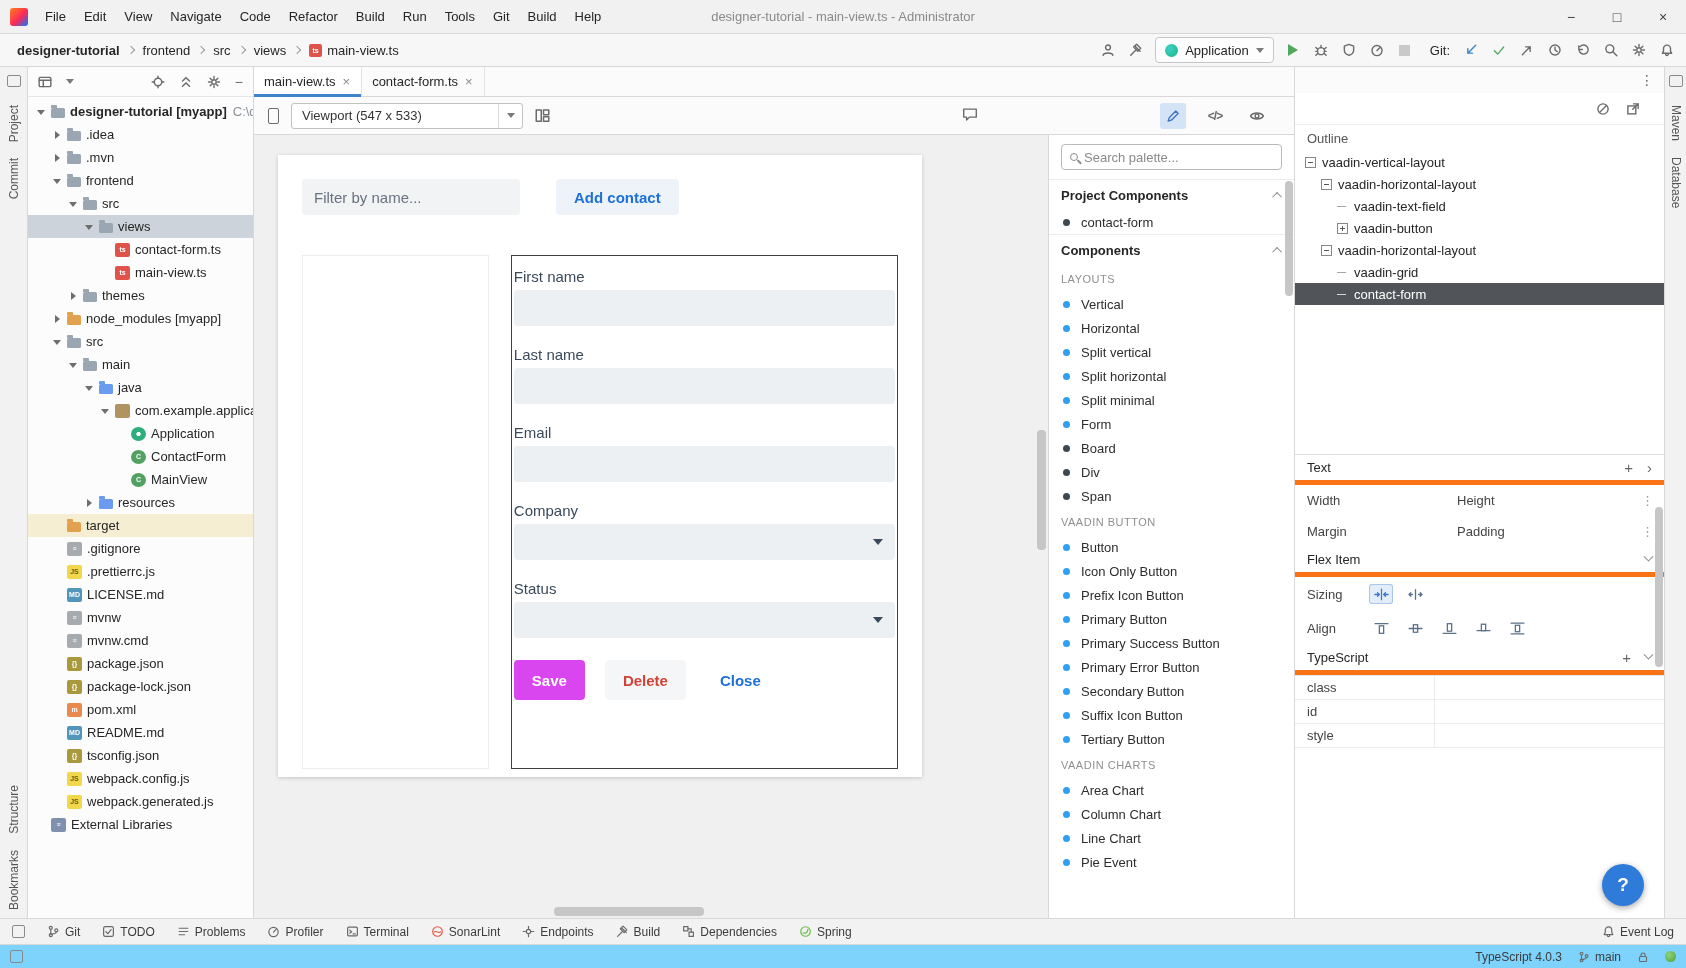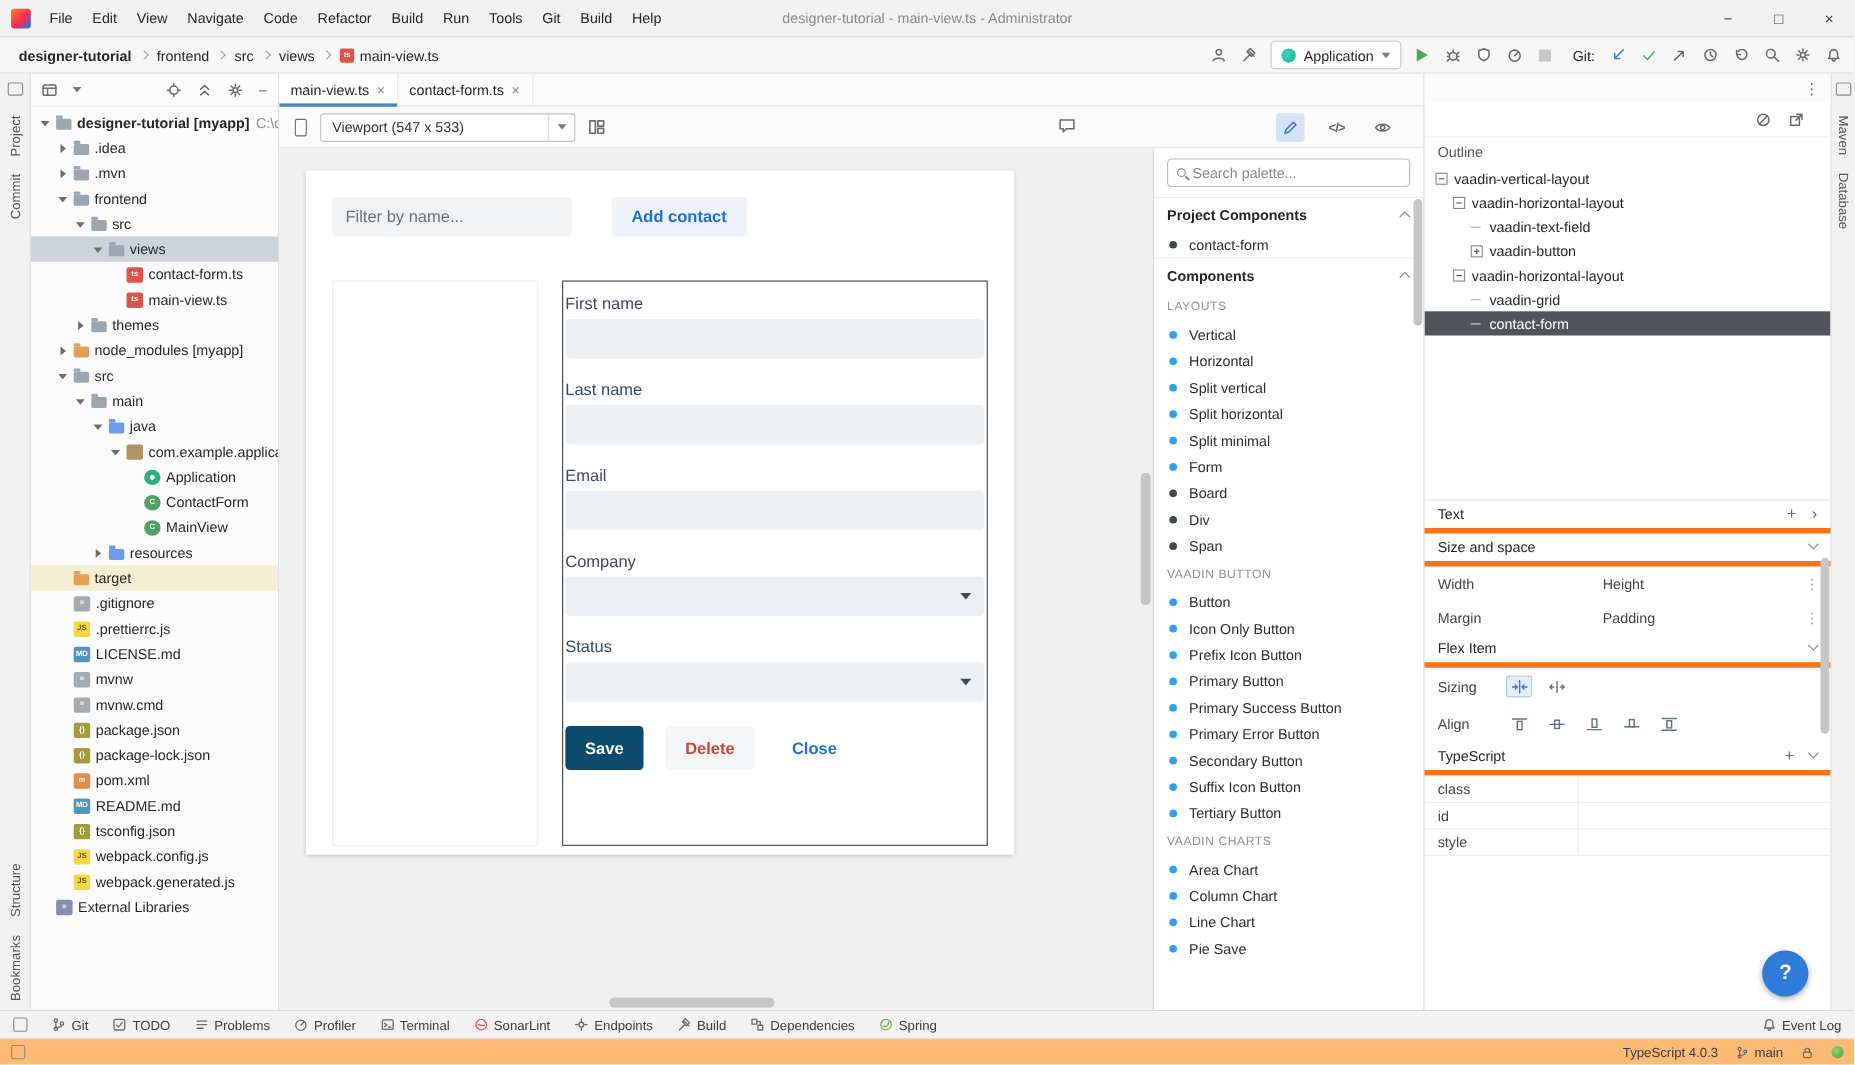--- a/index.html
+++ b/index.html
@@ -110,21 +110,21 @@
   .btn-add { color:#1d71d6; background:#eef3fa; }
   .card-body { display:flex; margin-top:40px; }
   .grid-box { width:196px; height:514px; background:#fff; border:1px solid #ededed; margin-right:22px; }
   .cform { width:406px; height:514px; border:1px solid #3f3f3f; padding:12px 2px 0; display:flex; flex-direction:column; }
   .ffield { margin-bottom:20px; }
   .flabel { font-size:15px; font-weight:500; color:#3a4a5a; margin-bottom:5px; }
   .fbox { height:36px; background:#edf0f3; border-radius:4px; position:relative; }
   .fcaret { display:none; position:absolute; right:12px; top:15px; border-left:5px solid transparent; border-right:5px solid transparent; border-top:6px solid #3a4a5a; }
   .ffield[data-ctl="select"] .fcaret { display:block; }
   .form-actions { margin-top:2px; display:flex; align-items:center; }
-  .btn-save { height:40px; background:#0c4a6e; color:#fff; }
+  .btn-save { height:40px; background:#d946ef; color:#fff; }
   .btn-delete { height:40px; margin-left:20px; color:#cf4436; background:#f5f6f8; }
   .btn-close { height:40px; margin-left:16px; color:#1d71d6; background:transparent; }
 
   
   .sb-thumb { position:absolute; background:#c6c6c6; border-radius:4px; }
 
   
   .palette { width:246px; background:#fff; border-left:1px solid #d8d8d8; flex:none; overflow:hidden; position:relative; }
   .pal-search { margin:9px 12px; height:26px; border:1px solid #b9b9b9; border-radius:4px; display:flex; align-items:center; padding:0 8px; gap:6px; color:#8a8a8a; background:#fff; }
   .mag { width:8px; height:8px; border:1.5px solid #8a8a8a; border-radius:50%; position:relative; flex:none; }
@@ -173,21 +173,21 @@
   .attr-name { width:140px; border-right:1px solid #ececec; display:flex; align-items:center; padding-left:12px; color:#444; }
   .attr-val { flex:1; }
   .help-fab { position:absolute; right:20px; bottom:12px; width:42px; height:42px; border-radius:50%; background:#2f7bd9; color:#fff; font-size:19px; font-weight:700; display:flex; align-items:center; justify-content:center; box-shadow:0 2px 6px rgba(0,0,0,.35); cursor:pointer; }
 
   
   .twbar { height:26px; background:#f2f2f2; border-top:1px solid #d8d8d8; display:flex; align-items:center; gap:22px; padding:0 12px; flex:none; }
   .tw-item { display:flex; align-items:center; gap:5px; color:#3c3c3c; font-size:12px; cursor:default; }
   .tw-item svg { stroke:#6a6a6a; fill:none; stroke-width:1.1; stroke-linecap:round; stroke-linejoin:round; }
   .tw-corner { width:13px; height:13px; border:1.5px solid #8a8a8a; border-radius:2px; }
   .tw-right { margin-left:auto; }
-  .statusbar { height:24px; background:#fdba74; border-top:1px solid #d8d8d8; display:flex; align-items:center; padding:0 10px; font-size:12px; color:#3c3c3c; flex:none; }
+  .statusbar { height:24px; background:#7dd3fc; border-top:1px solid #d8d8d8; display:flex; align-items:center; padding:0 10px; font-size:12px; color:#3c3c3c; flex:none; }
   .statusbar svg { stroke:#6a6a6a; fill:none; stroke-width:1.1; stroke-linecap:round; }
   .sb-right { margin-left:auto; display:flex; align-items:center; gap:16px; }
   .sb-item { display:flex; align-items:center; gap:5px; }
   .green-dot { width:11px; height:11px; border-radius:50%; background:radial-gradient(circle at 35% 35%, #8ed47a, #4e9e3d); }
 </style>
 </head>
 <body>
 
 <div class="app">
 
@@ -891,21 +891,21 @@
             </div>
 
             <div class="prow" data-kind="item" data-dot="blue">
               <span class="dot"></span>
               <span>Line Chart</span>
 
             </div>
 
             <div class="prow" data-kind="item" data-dot="blue">
               <span class="dot"></span>
-              <span>Pie Save</span>
+              <span>Pie Event</span>
 
             </div>
 
           <div class="sb-thumb" style="right:1px; top:46px; width:8px; height:115px;"></div>
         </div>
       </div>
     </div>
 
     <div class="rightcol">
       <div class="rc-topbar">
@@ -966,26 +966,20 @@
 
       <div class="props">
         <div class="p-header">
           <span>Text</span>
           <span class="ico-right">
             <span>+</span>
             <span>›</span>
           </span>
         </div>
 
-        <div class="p-header">
-          <span>Size and space</span>
-          <span class="ico-right">
-              <span class="chev-dn"></span>
-            </span>
-        </div>
         <div class="psrow">
           <div class="pscell"><span>Width</span></div>
           <div class="pscell"><span>Height</span></div>
           <span class="kebab">⋮</span>
         </div>
         <div class="psrow">
           <div class="pscell"><span>Margin</span></div>
           <div class="pscell"><span>Padding</span></div>
           <span class="kebab">⋮</span>
         </div>

